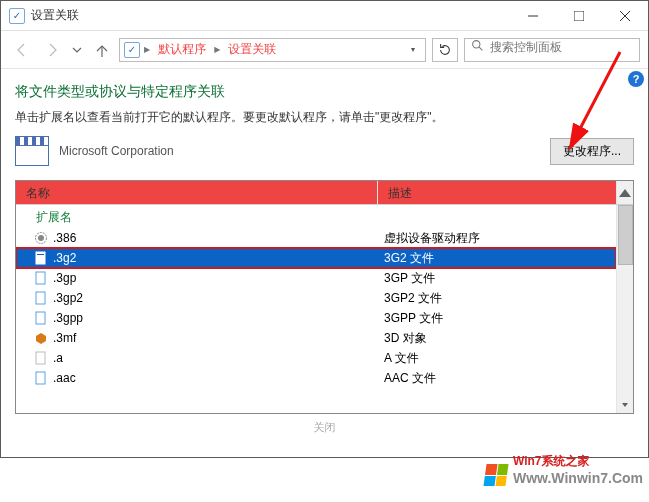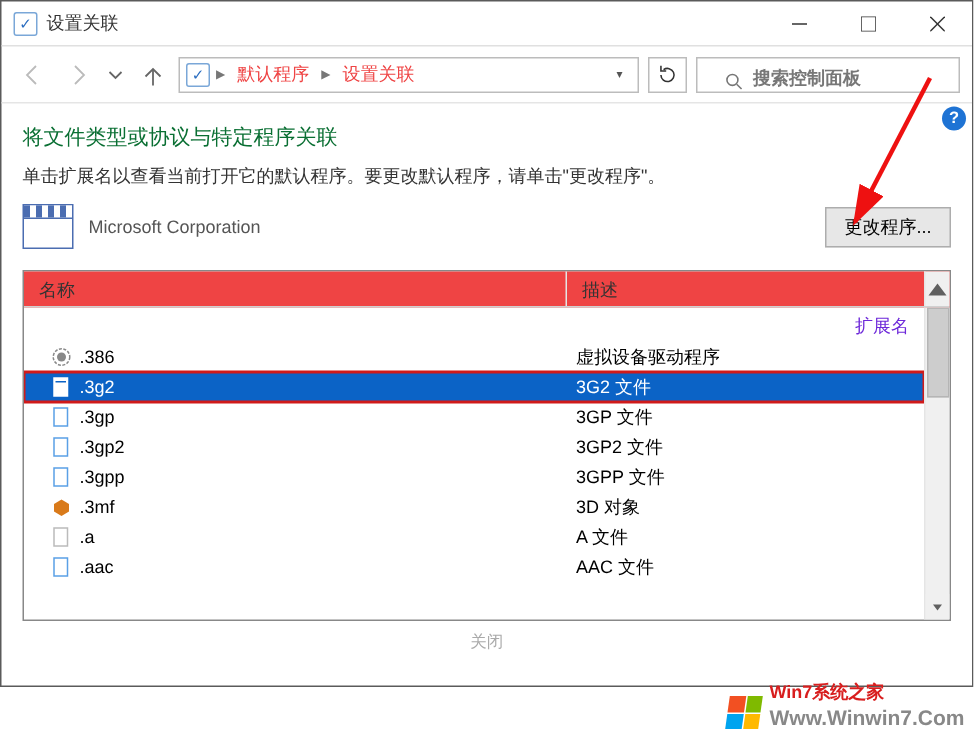--- a/index.html
+++ b/index.html
@@ -83,23 +83,22 @@
   .crumb-sep { color: #777; font-size: 8px; }
   .addr-drop { color:#555; padding:0 6px; font-size: 8px; }
   .refresh {
     width: 26px; height: 24px; border:1px solid #bcbcbc;
     display:flex; align-items:center; justify-content:center;
   }
   .refresh svg { width: 14px; height: 14px; stroke:#333; fill:none; stroke-width:1.2; }
   .searchbox {
     width: 176px; height: 24px;
     border: 1px solid #bcbcbc;
-    display:flex; align-items:flex-end; padding: 0 18px; gap:6px;
+    display:flex; align-items:flex-start; padding: 0 6px; gap:6px;
     color:#777;
-    font-weight:bold;
   }
   .searchbox svg { width:13px; height:13px; stroke:#777; fill:none; stroke-width:1.3; }
   .content {
     padding: 10px 14px 0 14px;
     flex: 1;
     position: relative;
   }
   .helpicon {
     position: absolute; top: 2px; right: 4px;
     width: 16px; height: 16px; border-radius: 50%;
@@ -138,21 +137,21 @@
     display:flex; height:24px;
     border-bottom:1px solid #d0d0d0;
     background:#ef4444;
   }
   .listhead .colname { width:362px; border-right:1px solid #e5e5e5; padding:4px 10px; color:#333;}
   .listhead .coldesc { flex:1; padding:4px 10px; color:#333;}
   .listhead .scrollcol { width:17px; border-left:1px solid #e5e5e5; background:#f0f0f0; display:flex; align-items:center; justify-content:center;}
   .listbody { flex:1; overflow:hidden; display:flex; }
   .rows { flex:1; }
   .grouphdr {
-    padding: 4px 10px 2px 20px; color:#6d28d9; font-size:12px;text-align:right;
+    padding: 4px 10px 2px 20px; color:#15803d; font-size:12px;
   }
   .row {
     display:flex; align-items:center; height:20px;
     padding-left:18px;
   }
   .row .cell-name { width:344px; display:flex; align-items:center; gap:5px; }
   .row .cell-desc { flex:1; padding-left:6px;}
   .row .icon { width:14px; height:14px; display:inline-flex; align-items:center; justify-content:center; }
   .icon svg { width:14px; height:14px; }
   .row.selected {

